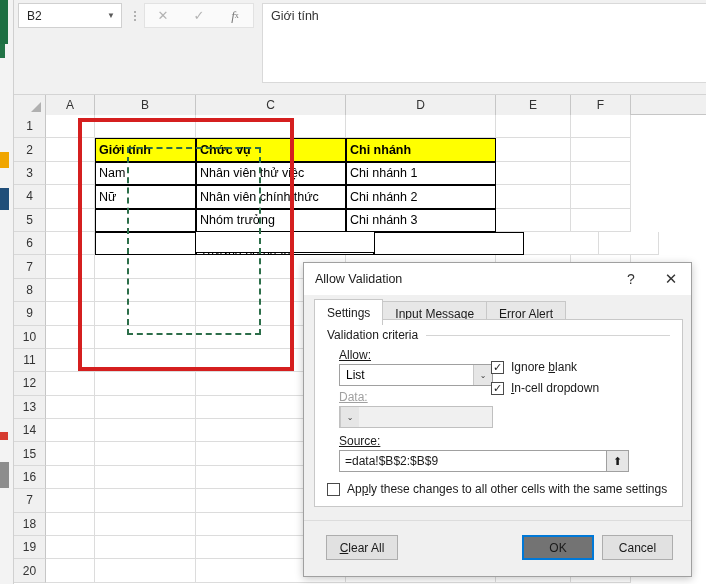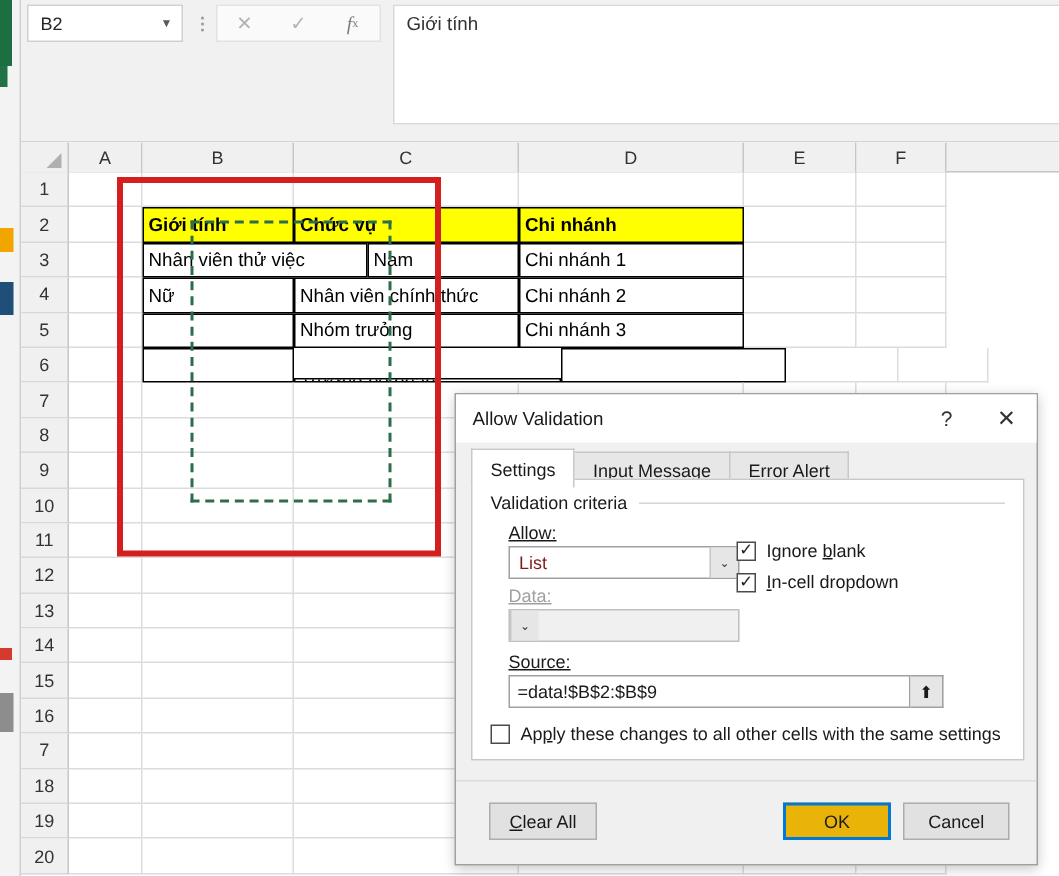--- a/index.html
+++ b/index.html
@@ -263,21 +263,21 @@
   }
   .fld-label.dim { color: #a0a0a0; }
   .u { text-decoration: underline; }
   .combo {
     margin-left: 12px;
     width: 154px; height: 22px;
     background: #ffffff;
     border: 1px solid #a0a0a0;
     display: flex; align-items: center;
   }
-  .combo .val { flex: 1; padding-left: 6px; font-size: 12px; color: #7f1d1d; }
+  .combo .val { flex: 1; padding-left: 6px; font-size: 12px; color: #000000; }
   .combo.disabled { background: #f0f0f0; border-color: #c0c0c0; }
   .combo.disabled .val { color: #8a8a8a; }
   .combo .arrow {
     width: 19px; height: 20px;
     background: #e6e6e6;
     border-left: 1px solid #c8c8c8;
     display: flex; align-items: center; justify-content: center;
     font-size: 8px; color: #3a3a3a;
   }
   .checks {
@@ -330,21 +330,21 @@
   }
   .dbtn {
     position: absolute;
     height: 25px;
     background: #e1e1e1;
     border: 1px solid #adadad;
     display: flex; align-items: center; justify-content: center;
     font-size: 12px; color: #1a1a1a;
   }
   .dbtn.clear { left: 22px; top: 14px; width: 72px; }
-  .dbtn.ok { left: 218px; top: 14px; width: 72px; border: 2px solid #0078d7; background: #eab308; }
+  .dbtn.ok { left: 218px; top: 14px; width: 72px; border: 2px solid #0078d7; background: #737373; }
   .dbtn.cancel { left: 298px; top: 14px; width: 71px; }
 </style>
 </head>
 <body>
 
 <div id="app">
 
   <div class="left-sliver">
     <div class="sliver-green"></div>
     <div class="sliver-green2"></div>
@@ -403,22 +403,22 @@
           <div class="cell" style="width: 49px;"></div>
           <div class="cell bordered hdr" style="width: 101px;">Giới tính</div>
           <div class="cell bordered hdr" style="width: 150px;">Chức vụ</div>
           <div class="cell bordered hdr" style="width: 150px;">Chi nhánh</div>
           <div class="cell" style="width: 75px;"></div>
           <div class="cell" style="width: 60px;"></div>
         </div>
         <div class="grow">
           <div class="rowhead">3</div>
           <div class="cell" style="width: 49px;"></div>
+          <div class="cell bordered" style="width: 101px;">Nam</div>
           <div class="cell bordered" style="width: 150px;">Nhân viên thử việc</div>
-          <div class="cell bordered" style="width: 101px;">Nam</div>
           <div class="cell bordered" style="width: 150px;">Chi nhánh 1</div>
           <div class="cell" style="width: 75px;"></div>
           <div class="cell" style="width: 60px;"></div>
         </div>
         <div class="grow">
           <div class="rowhead">4</div>
           <div class="cell" style="width: 49px;"></div>
           <div class="cell bordered" style="width: 101px;">Nữ</div>
           <div class="cell bordered" style="width: 150px;">Nhân viên chính thức</div>
           <div class="cell bordered" style="width: 150px;">Chi nhánh 2</div>

